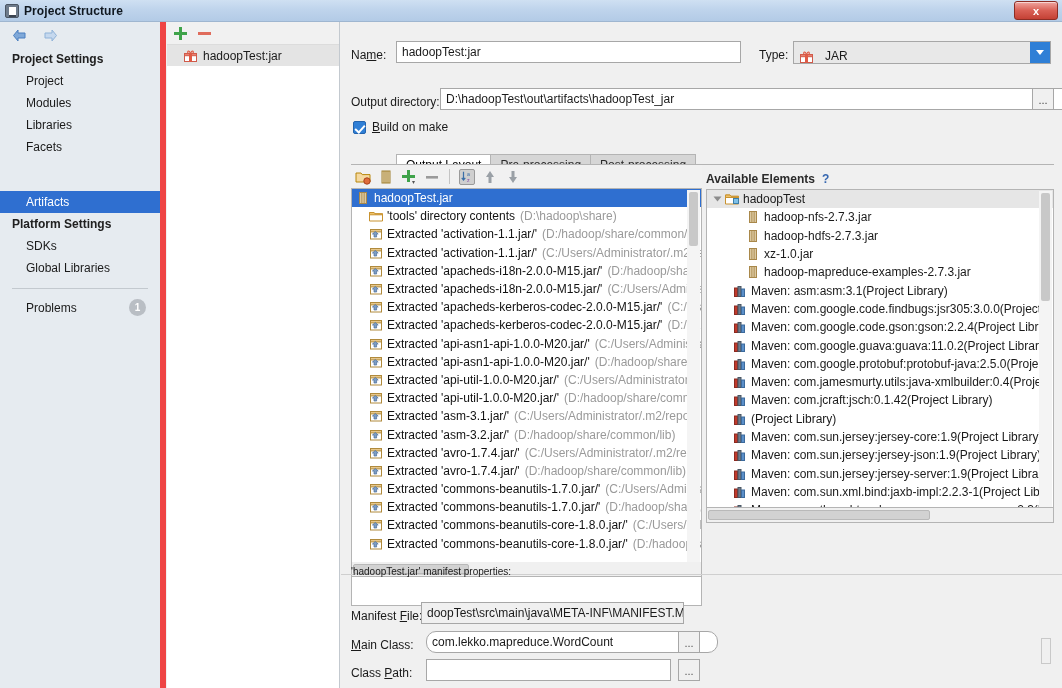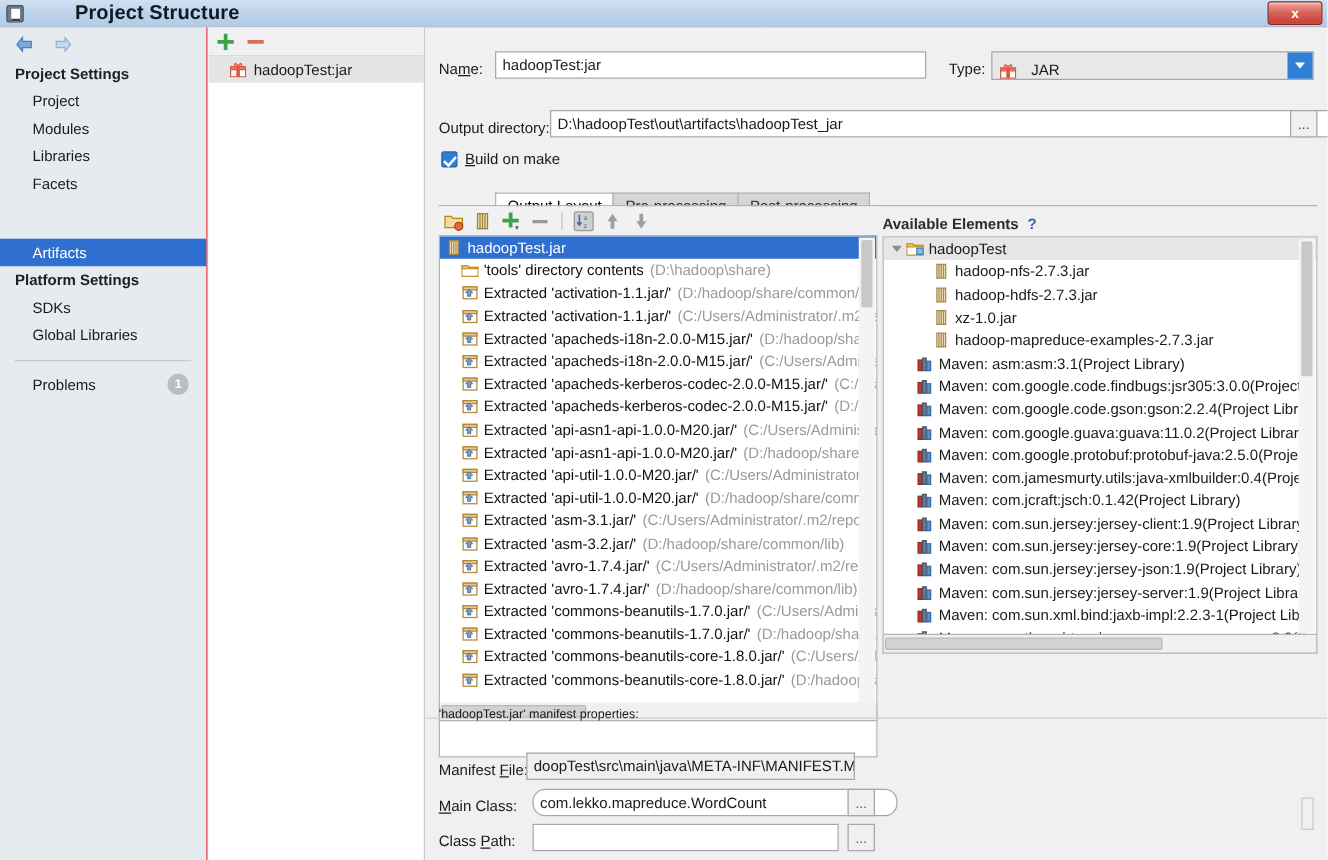--- a/index.html
+++ b/index.html
@@ -23,36 +23,36 @@
   }
   .title-icon {
     width: 14px; height: 14px; margin-right: 5px;
     background: #6e7b8b; border: 1px solid #4a5563; border-radius: 2px;
     position: relative; flex: none;
   }
   .title-icon::after {
     content: ""; position: absolute; left: 3px; top: 2px; width: 7px; height: 8px;
     background: #ffffff; border-bottom: 2px solid #3b4350;
   }
-  #title-text { font-size: 16px; font-weight: bold; color: #101820; letter-spacing: .1px; margin-left: 36px; }
+  #title-text { font-size: 12px; font-weight: bold; color: #101820; letter-spacing: .1px; }
 
   #close-btn {
     position: absolute; right: 4px; top: 1px; width: 44px; height: 19px;
     background: linear-gradient(to bottom, #f0a6a0 0%, #d96055 50%, #c44135 100%);
     border: 1px solid #8c2d24; border-radius: 3px;
     color: #ffffff; font-size: 11px; font-weight: bold;
     display: flex; align-items: center; justify-content: center;
     box-shadow: inset 0 1px 0 rgba(255,255,255,.55);
     cursor: pointer;
   }
 
   
   #sidebar {
     position: absolute; left: 0; top: 22px; width: 166px; height: 666px;
-    background: #e6ebf0; border-right: 1px solid #ef4444;
+    background: #e6ebf0; border-right: 6px solid #ef4444;
   }
   #sidebar-edge { position: absolute; left: 0; top: 22px; width: 5px; height: 666px; background: #cfdaea; }
   #nav-arrows { height: 26px; display: flex; align-items: center; padding-left: 12px; gap: 16px; }
   .nav-arrow { width: 15px; height: 13px; position: relative; cursor: pointer; }
   .nav-arrow svg { display: block; }
 
   .side-group {
     font-weight: bold; font-size: 12px; color: #202020;
     padding: 4px 0 4px 12px;
   }
@@ -736,21 +736,20 @@
             <span class="pth">(Project Library)</span>
           </div>
           <div class="ae-row">
             <span class="ind" style="display:inline-block;width:13px;flex:none;"></span>
             <span style="display:inline-block;width:9px;flex:none;"></span>
             <span class="ricon"><svg width="14" height="14" viewBox="0 0 14 14">
                 <rect x="1.5" y="4" width="3" height="8.5" fill="#c0392b" stroke="#8b2a20"></rect>
                 <rect x="5" y="2.5" width="3" height="10" fill="#6b7b8c" stroke="#4a5663"></rect>
                 <rect x="8.5" y="5" width="3" height="7.5" fill="#5b8fc9" stroke="#3c6a9c"></rect>
               </svg></span>
-            <span class="nm">Maven: com.sun.jersey:jersey-client:1.9</span>
             <span class="pth">(Project Library)</span>
           </div>
           <div class="ae-row">
             <span class="ind" style="display:inline-block;width:13px;flex:none;"></span>
             <span style="display:inline-block;width:9px;flex:none;"></span>
             <span class="ricon"><svg width="14" height="14" viewBox="0 0 14 14">
                 <rect x="1.5" y="4" width="3" height="8.5" fill="#c0392b" stroke="#8b2a20"></rect>
                 <rect x="5" y="2.5" width="3" height="10" fill="#6b7b8c" stroke="#4a5663"></rect>
                 <rect x="8.5" y="5" width="3" height="7.5" fill="#5b8fc9" stroke="#3c6a9c"></rect>
               </svg></span>

